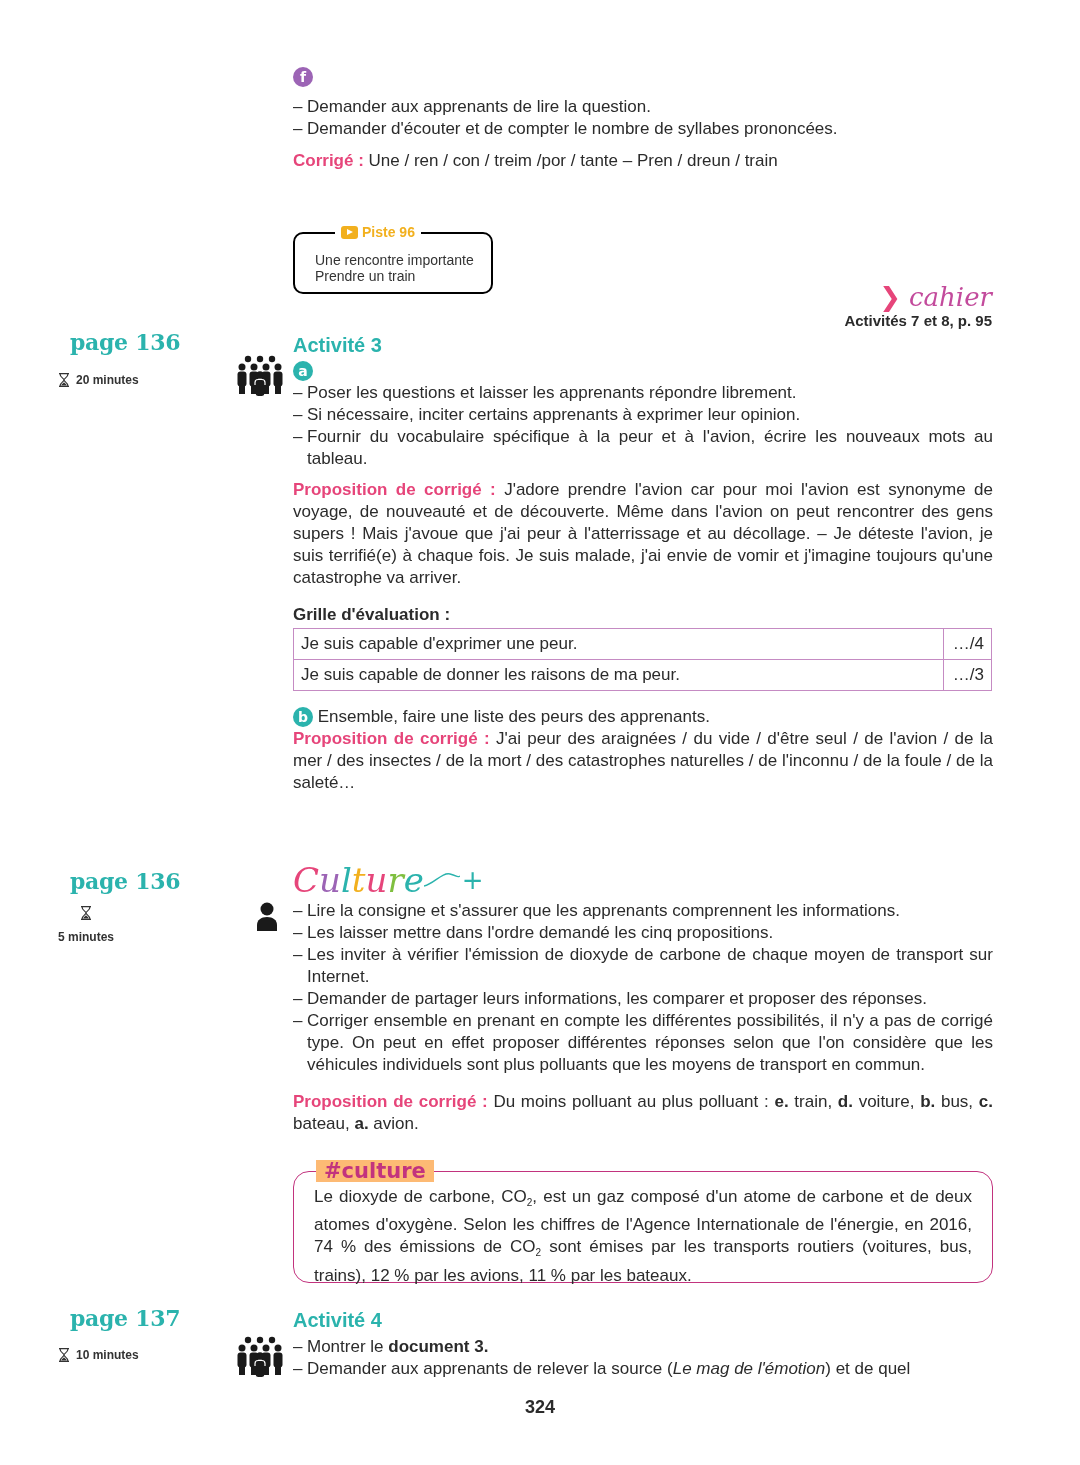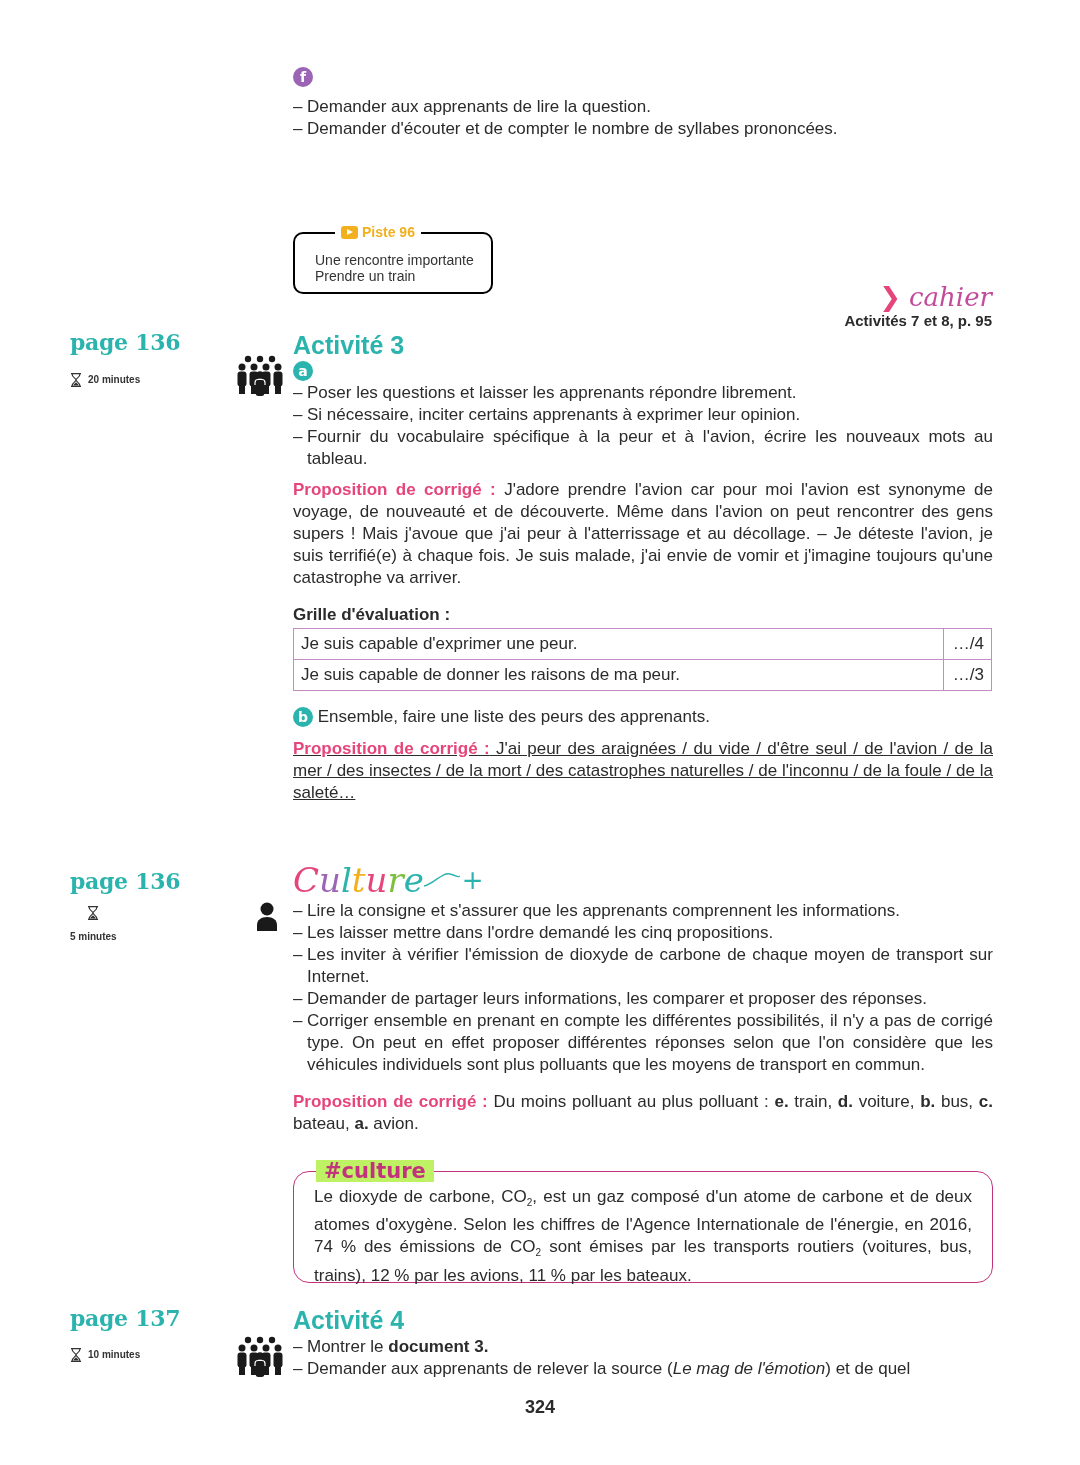--- a/index.html
+++ b/index.html
@@ -24,25 +24,25 @@
     ul.dash li { position: relative; padding-left: 14px; text-align: justify; }
     ul.dash li::before { content: "–"; position: absolute; left: 0; top: 0; }
     .para { text-align: justify; }
     .label-pink { color: #e6457a; font-weight: bold; }
     .page-ref {
       position: absolute; left: 70px;
       font-family: "DejaVu Serif", "Liberation Serif", serif;
       font-weight: bold; font-size: 22px; color: #2bb3ad; letter-spacing: -0.3px;
     }
     .duration {
-      position: absolute; left: 70px; font-size: 10px; font-weight: bold; color: #333;
+      position: absolute; left: 58px; font-size: 12px; font-weight: bold; color: #333;
       display: flex; align-items: center; gap: 6px;
     }
     .hourglass { width: 12px; height: 14px; }
-    .activity-title { font-size: 25px; font-weight: bold; color: #2bb3ad; line-height: 26px; }
+    .activity-title { font-size: 20px; font-weight: bold; color: #2bb3ad; line-height: 26px; }
     .piste-box {
       position: absolute; left: 293px; top: 232px; width: 200px; height: 62px;
       border: 2px solid #000000; border-radius: 10px; padding: 18px 0 0 20px;
       font-size: 14px; line-height: 16px; color: #333;
     }
     .piste-label {
       position: absolute; top: -10px; left: 40px; background: #fff; padding: 0 6px;
       color: #f2b01e; font-weight: bold; font-size: 14px; display: flex; align-items: center; gap: 4px;
     }
     .play-icon { width: 17px; height: 13px; background: #f2b01e; border-radius: 3px; position: relative; }
@@ -63,36 +63,39 @@
     .culture-title {
       font-family: "DejaVu Serif", serif; font-style: italic; font-size: 34px; line-height: 36px;
       display: flex; align-items: center;
     }
     .culture-box {
       position: absolute; left: 293px; top: 1171px; width: 700px; height: 112px;
       border: 1.5px solid #c2337e; border-radius: 16px; padding: 14px 20px 0 20px;
       font-size: 17px; line-height: 22px;
     }
     .culture-tag {
-      position: absolute; top: -12px; left: 22px; background: #bef264; padding: 0 8px;
+      position: absolute; top: -12px; left: 22px; background: #fdba74; padding: 0 8px;
       color: #c2337e; font-weight: bold; font-size: 21px; line-height: 22px;
       font-family: "DejaVu Sans", sans-serif;
     }
     .footer-page { position: absolute; left: 0; width: 1080px; top: 1396px; text-align: center; font-weight: bold; font-size: 18px; color: #2b2b2b; }
     .icon-abs { position: absolute; }
   </style>
 </head>
 <body>
 
 <div class="main" style="top:66px;">
   <span class="circle-badge badge-f">f</span>
   <ul class="dash" style="margin-top:8px;">
     <li>Demander aux apprenants de lire la question.</li>
     <li>Demander d'écouter et de compter le nombre de syllabes prononcées.</li>
   </ul>
+  <p style="margin-top:10px;">
+    <span class="label-pink">Corrigé :</span><span> Une / ren / con / treim /por / tante – Pren / dreun / train</span>
+  </p>
 </div>
 
 <div class="piste-box">
   <div class="piste-label">
     <span class="play-icon"></span>
     <span>Piste 96</span>
   </div>
   <div>Une rencontre importante</div>
   <div>Prendre un train</div>
 </div>
@@ -155,21 +158,21 @@
     </tr>
     <tr>
       <td>Je suis capable de donner les raisons de ma peur.</td>
       <td class="score">…/3</td>
     </tr>
   </tbody>
     </table>
   <p style="margin-top:15px;">
     <span class="circle-badge badge-teal">b</span><span> Ensemble, faire une liste des peurs des apprenants.</span>
   </p>
-  <p class="para" style="margin-top:10px;text-decoration:underline;">
+  <p class="para" style="">
     <span class="label-pink">Proposition de corrigé :</span><span> J'ai peur des araignées / du vide / d'être seul / de l'avion / de la mer / des insectes / de la mort / des catastrophes naturelles / de l'inconnu / de la foule / de la saleté…</span>
   </p>
 </div>
 
 <div class="page-ref" style="top:870px;">page 136</div>
 <div class="duration" style="top:906px;flex-direction:column;">
   <svg class="hourglass" viewBox="0 0 12 14">
       <path d="M1 0.7h10M1 13.3h10M2 0.7c0 4 4 4.5 4 6.3c0 1.8-4 2.3-4 6.3M10 0.7c0 4-4 4.5-4 6.3c0 1.8 4 2.3 4 6.3" stroke="#333" stroke-width="1.2" fill="none"></path>
       <path d="M3.2 12.6c0.5-2 2.8-2.5 2.8-3.5c0 1 2.3 1.5 2.8 3.5z" fill="#333"></path>
     </svg>

